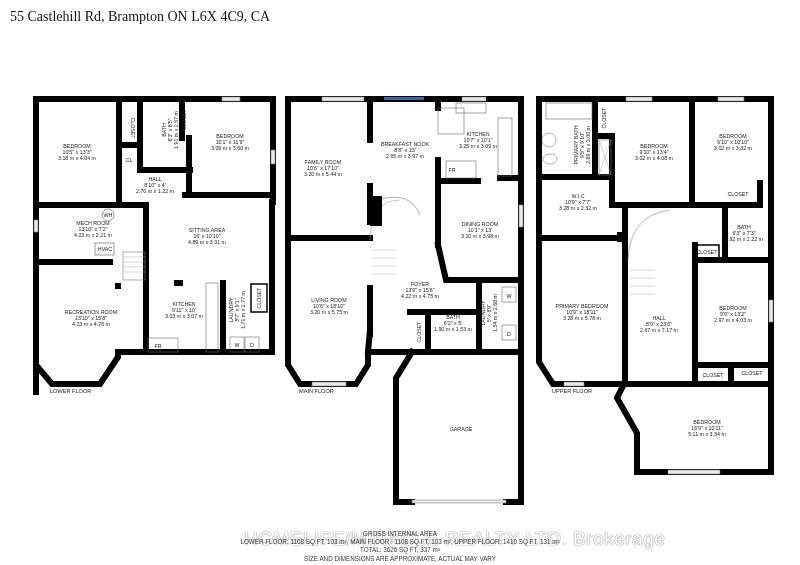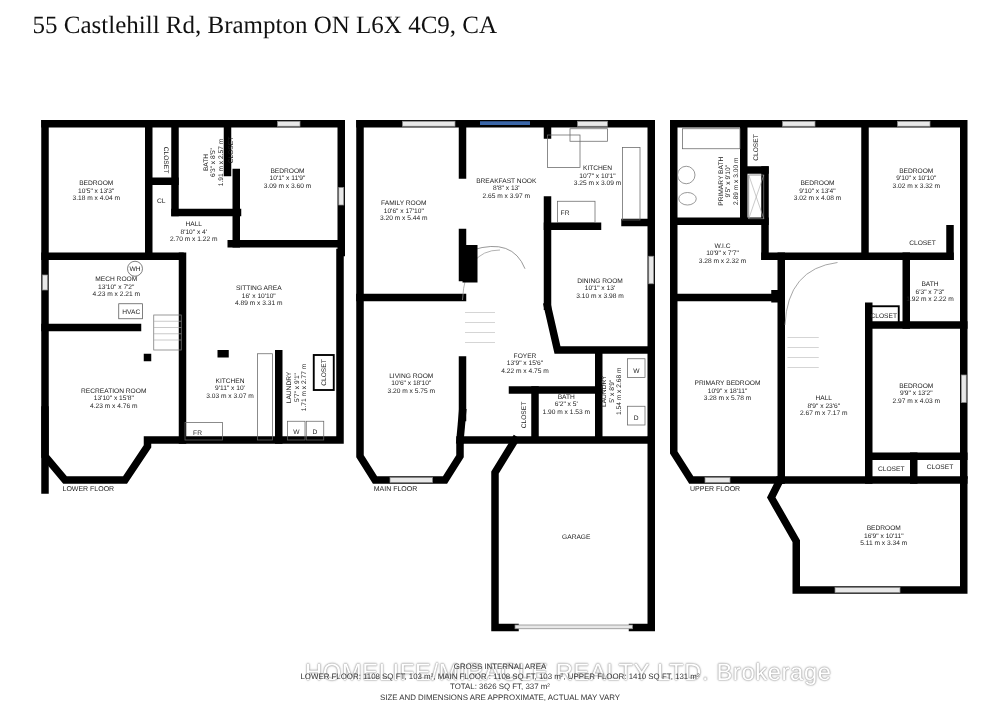--- a/index.html
+++ b/index.html
@@ -1,17 +1,17 @@
 <!DOCTYPE html>
 <html><head>
 <meta charset="utf-8">
 <style>
   html,body{margin:0;padding:0;background:#fff;}
   body{width:800px;height:565px;position:relative;overflow:hidden;font-family:"Liberation Sans",sans-serif;}
-  .title{position:absolute;left:26px;top:9px;font-family:"Liberation Serif",serif;font-size:20px;color:#111;}
+  .title{position:absolute;left:10px;top:9px;font-family:"Liberation Serif",serif;font-size:14px;color:#111;}
   svg.plan{position:absolute;left:0;top:0;}
   .w{fill:#000;}
   .wall{stroke:#000;stroke-width:6;fill:none;stroke-linecap:square;}
   .win{fill:#e8e8e8;stroke:#888;stroke-width:0.6;}
   .rl{font-size:5.3px;fill:#222;text-anchor:middle;font-family:"Liberation Sans",sans-serif;}
   .floor{font-size:5.6px;fill:#222;font-family:"Liberation Sans",sans-serif;}
   .watermark{position:absolute;left:244px;top:528px;font-size:19px;color:#fff;letter-spacing:0.5px;
     text-shadow:0 0 1px #999,0 0 1px #999,0 0 2px #bbb;}
   .foot{position:absolute;left:0;width:800px;text-align:center;font-size:6.3px;color:#333;}
 </style>

